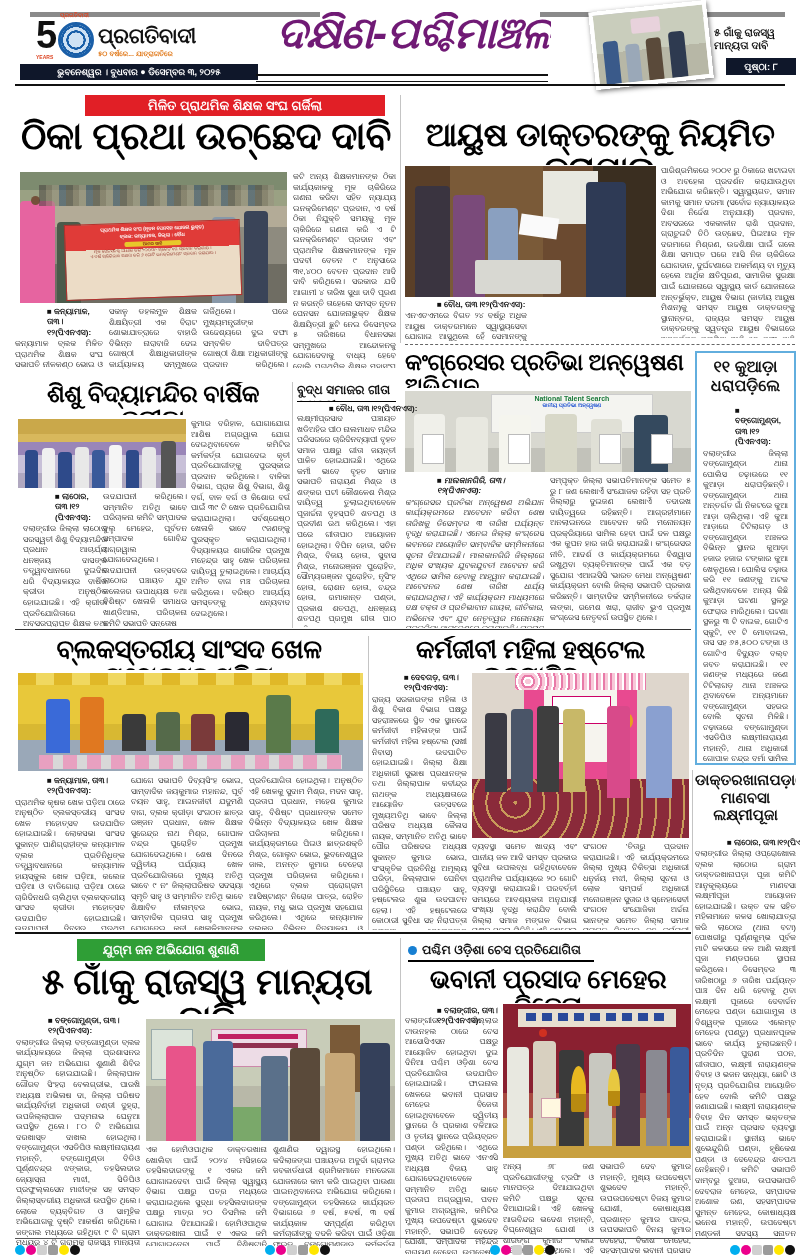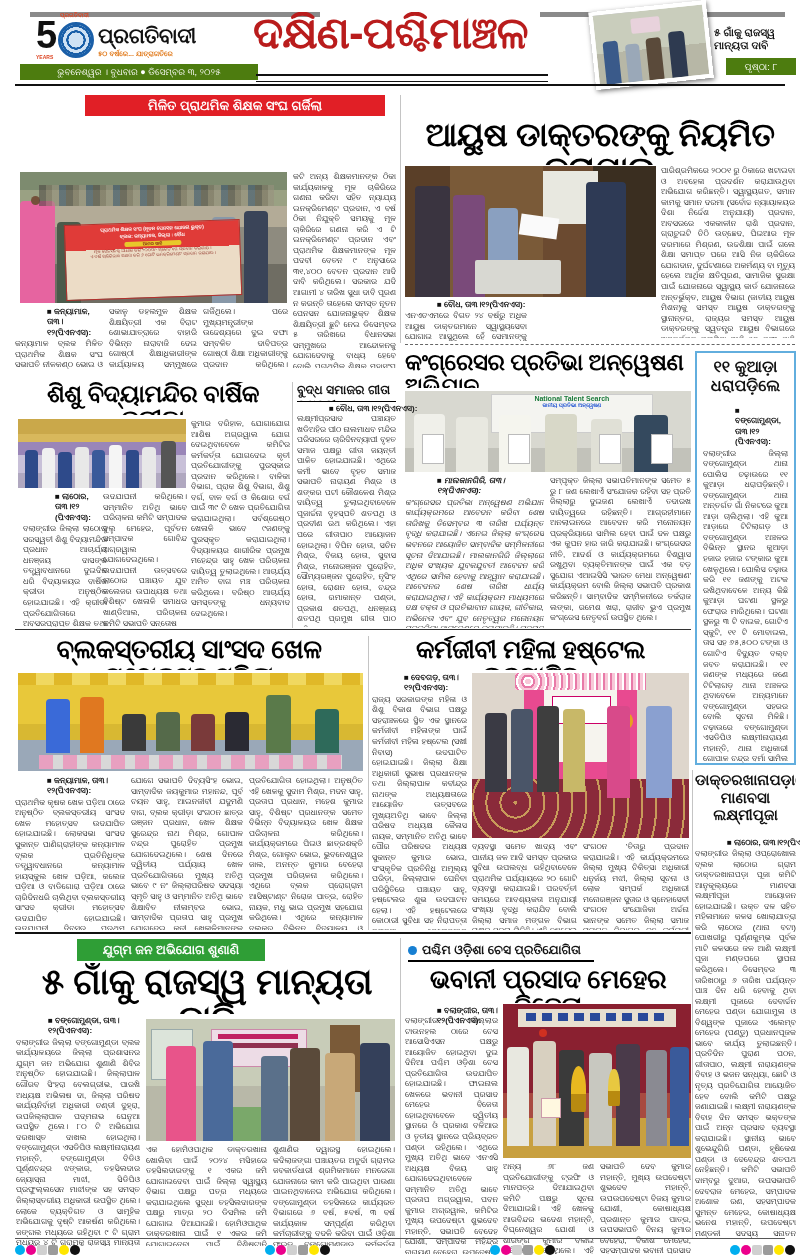--- a/index.html
+++ b/index.html
@@ -1,20 +1,20 @@
 <!DOCTYPE html>
 <html><head>
 <meta charset="utf-8">
 <style>
   html,body{margin:0;padding:0;background:#fff;}
   #page{position:relative;width:800px;height:1260px;background:#fff;overflow:hidden;
         font-family:"Liberation Sans",sans-serif;color:#111;}
   .abs{position:absolute;}
   .hbar{background:#8a8a8a;height:5px;}
-  .blackbar{background:#4d7c0f;color:#fff;display:flex;align-items:center;justify-content:center;font-weight:normal;}
+  .blackbar{background:#0f172a;color:#fff;display:flex;align-items:center;justify-content:center;font-weight:bold;}
   .kicker{color:#fff;font-weight:bold;display:flex;align-items:center;justify-content:center;text-align:center;overflow:hidden;}
   .red{background:#e11f26;}
   .green{background:#2f9e36;}
   .headline{font-weight:bold;color:#000;line-height:1.04;text-align:center;overflow:hidden;letter-spacing:-.5px;}
   .bullethead{display:flex;align-items:center;gap:5px;font-weight:bold;border-bottom:2px solid #000;overflow:hidden;}
   .dot{width:9px;height:9px;border-radius:50%;background:#177fd2;flex:0 0 auto;}
   .colbody{font-size:8px;line-height:1.32;text-align:justify;color:#1c1c1c;overflow:hidden;overflow-wrap:anywhere;}
   .dateline{font-weight:bold;font-size:8px;line-height:1.3;margin-bottom:1px;overflow:hidden;padding-left:32px;}
   .colwrap{overflow:hidden;}
   .vrule{width:1px;background:#c4c4c4;}
@@ -26,21 +26,21 @@
   .boxhead{font-weight:bold;text-align:center;line-height:1.18;overflow:hidden;}
   .teaser{border:4px solid #fff;box-shadow:1px 2px 5px rgba(0,0,0,.55);transform:rotate(-6deg);}
   .regrow{display:flex;gap:1px;align-items:center;}
   .regrow i{display:block;width:10px;height:10px;border-radius:50%;}
   .regrow i.sq{border-radius:2px;}
   .masthead-name{font-weight:bold;font-size:21px;letter-spacing:-.5px;}
   .tagline{color:#e07818;font-size:7px;font-weight:bold;}
   .fifty{font-weight:bold;font-size:38px;line-height:.9;}
   .emblem{display:inline-block;width:30px;height:30px;border-radius:50%;border:3px solid #1a5fa8;
           background:radial-gradient(circle at 50% 50%, #cfe2f4 0 35%, #1a5fa8 36% 45%, #cfe2f4 46% 60%, #1a5fa8 61% 70%, #cfe2f4 71%);vertical-align:middle;}
-  .title-blue{color:#b91c1c;font-weight:bold;text-align:left;line-height:.95;letter-spacing:-1px;overflow:hidden;}
+  .title-blue{color:#701a75;font-weight:bold;text-align:right;line-height:.95;letter-spacing:-1px;overflow:hidden;font-style:italic;}
   .dashed{border-top:1px dashed #666;height:0;}
   .banner-ptext{color:#fff;font-weight:bold;text-align:center;overflow:hidden;}
 </style>
 </head>
 <body>
 
 <div id="page">
 
   <div class="abs hbar" style="left:30px;top:12px;width:290px;"></div>
   <div class="abs hbar" style="left:540px;top:12px;width:245px;"></div>
@@ -65,20 +65,21 @@
     <span class="fig" style="left:45%;bottom:0;width:14%;height:60%;background:#5a4a3a;"></span>
     <span class="fig" style="left:66%;bottom:0;width:15%;height:66%;background:#2e3a50;"></span>
     <span class="fig" style="left:34%;top:10%;width:26%;height:22%;background:#e8d2dc;border-radius:2px;"></span>
   </div>
   <div class="abs" style="left:714px;top:26px;width:82px;font-size:10.5px;font-weight:bold;line-height:1.25;">୫ ଗାଁକୁ ରାଜସ୍ୱ ମାନ୍ୟତା ଦାବି</div>
   <div class="abs blackbar" style="left:726px;top:58px;width:70px;height:17px;font-size:9.5px;">ପୃଷ୍ଠା: ୮</div>
 
   <div class="abs" style="left:15px;top:84px;width:770px;height:2px;background:#111;"></div>
 
   <div class="abs kicker red" style="left:85px;top:95px;width:300px;height:21px;font-size:13px;">ମିଳିତ ପ୍ରାଥମିକ ଶିକ୍ଷକ ସଂଘ ଗର୍ଜିଲା</div>
+  <div class="abs headline" style="left:15px;top:117px;width:382px;height:53px;font-size:38px;">ଠିକା ପ୍ରଥା ଉଚ୍ଛେଦ ଦାବି</div>
 
   <div class="abs photo" style="left:20px;top:172px;width:267px;height:131px;background:linear-gradient(180deg,#7d8b6f 0 14%,#9aa183 14% 26%,#b3ab97 26% 42%,#8e8b7f 42% 70%,#6f6d63 70% 100%);">
     <span class="fig" style="left:0;bottom:0;width:13%;height:78%;background:#e664a0;"></span>
     <span class="head" style="left:4%;top:18%;width:9px;height:9px;"></span>
     <span class="fig" style="left:14%;bottom:0;width:9%;height:62%;background:#4a5a4a;"></span>
     <span class="fig" style="left:72%;bottom:0;width:9%;height:66%;background:#8898a8;"></span>
     <span class="fig" style="left:84%;bottom:0;width:9%;height:70%;background:#3a4458;"></span>
     <span class="abs" style="left:7%;top:10%;width:88%;height:16%;background:repeating-linear-gradient(90deg,#4a4440 0 7px,#7a6f5f 7px 13px,#98907e 13px 20px,#38506e 20px 27px);opacity:.55;"></span>
     <div class="abs" style="left:17%;top:38%;width:66%;height:58%;background:linear-gradient(180deg,#e03b38 0 34%,#ecdcc6 34% 100%);transform:rotate(-2deg);border:1px solid #b5302c;padding:2px 3px;box-sizing:border-box;">
       <div class="banner-ptext" style="font-size:5px;">ପ୍ରାଥମିକ ଶିକ୍ଷକ ସଂଘ (ନୂତନ ପେନସନ ଯୋଜନା ଭୁକ୍ତ)</div>

